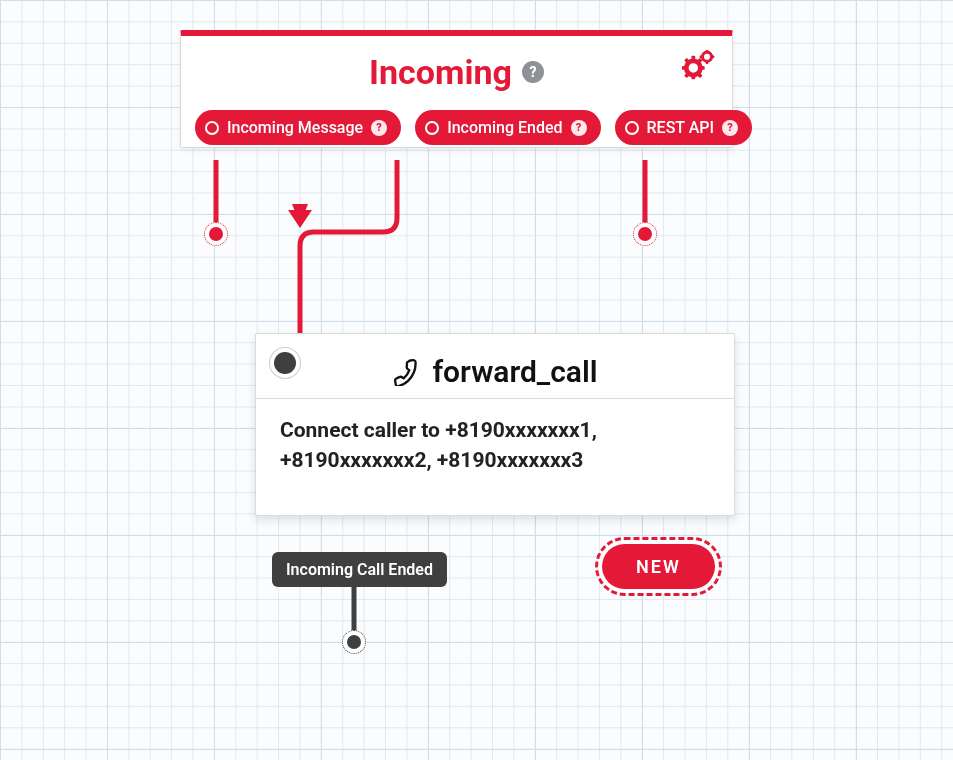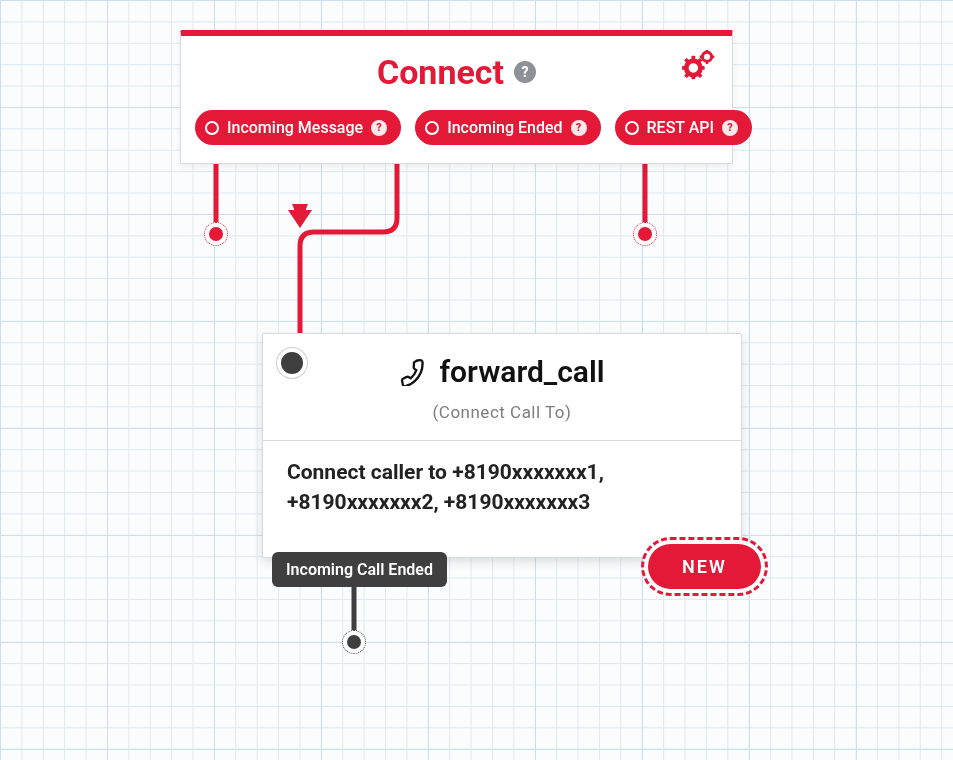--- a/index.html
+++ b/index.html
@@ -94,21 +94,21 @@
     font-size: 14px;
     font-weight: 800;
     align-items: center;
     justify-content: center;
   }
   .help-dot.small { width:16px; height:16px; font-size:11px; }
 
   .trigger-pills {
     display: flex;
     gap: 14px;
-    padding: 8px 14px 18px;
+    padding: 8px 14px 2px;
   }
   .pill {
     display: inline-flex;
     align-items: center;
     gap: 8px;
     background: var(--red-fill);
     color: #fff;
     border-radius: 999px;
     padding: 8px 14px 8px 10px;
     font-size: 16px;
@@ -120,21 +120,21 @@
     width: 14px; height: 14px;
     border: 2px solid #fff;
     border-radius: 50%;
     flex: 0 0 auto;
   }
   .pill .help-dot { background: rgba(255,255,255,0.9); color: var(--red); }
 
   
   .widget-card {
     position: absolute;
-    left: 262px; top: 333px;
+    left: 255px; top: 333px;
     width: 480px;
     background: #fff;
     border: 1px solid var(--border);
     border-radius: 2px;
     box-shadow: 0 4px 10px rgba(0,0,0,0.12);
   }
   .widget-inport {
     position: absolute;
     left: 18px; top: 18px;
     width: 22px; height: 22px;
@@ -212,21 +212,21 @@
   <path d="M 354 584 V 634" stroke="#3f3f3f" stroke-width="5" fill="none"></path>
 </svg>
 
 <div class="endpoint red" style="left:204px; top:222px;"></div>
 <div class="endpoint red" style="left:633px; top:222px;"></div>
 <div class="endpoint dark" style="left:342px; top:630px;"></div>
 
 <div class="trigger-card">
   <div class="trigger-head">
     <span class="trigger-title">
-      <span>Connect</span>
+      <span>Incoming</span>
       <span class="help-dot">?</span>
     </span>
     <span class="gears">
       <svg viewBox="0 0 36 32" fill="currentColor">
         <g transform="translate(2,8)">
           <circle cx="10" cy="11" r="4" fill="#fff"></circle>
           <path d="M10 1a10 10 0 0 1 0 20 10 10 0 0 1 0-20zm0 5a5 5 0 1 0 .01 10.01A5 5 0 0 0 10 6z"></path>
           <rect x="8" y="-2" width="4" height="5" rx="1"></rect>
           <rect x="8" y="18" width="4" height="5" rx="1"></rect>
           <rect x="-2" y="9" width="5" height="4" rx="1"></rect>
@@ -270,23 +270,22 @@
   <div class="widget-head">
     <span class="widget-title">
       <span class="phone-icon">
         <svg viewBox="0 0 24 24" fill="none" stroke="currentColor" stroke-width="2" stroke-linecap="round" stroke-linejoin="round">
           <path d="M21 16.5v3a2 2 0 0 1-2.2 2 19.8 19.8 0 0 1-8.6-3.1 19.5 19.5 0 0 1-6-6A19.8 19.8 0 0 1 1.1 3.7 2 2 0 0 1 3.1 1.5h3a2 2 0 0 1 2 1.7c.1.9.3 1.8.6 2.6a2 2 0 0 1-.5 2.1L7 9.1a16 16 0 0 0 6 6l1.2-1.2a2 2 0 0 1 2.1-.5c.8.3 1.7.5 2.6.6a2 2 0 0 1 1.7 2z" transform="rotate(-100 12 12)"></path>
         </svg>
       </span>
       <span>forward_call</span>
     </span>
   </div>
-  <div class="widget-subtitle">(Connect Call To)</div>
   <div class="widget-sep"></div>
   <div class="widget-body">Connect caller to +8190xxxxxxx1, +8190xxxxxxx2, +8190xxxxxxx3</div>
 </div>
 
 <div class="chip dark" style="left:272px; top:552px;">
   <span>Incoming Call Ended</span>
 </div>
-<div class="chip new-pill" style="left:648px; top:544px;">
+<div class="chip new-pill" style="left:602px; top:544px;">
   <span>NEW</span>
 </div>
 
 </body></html>

